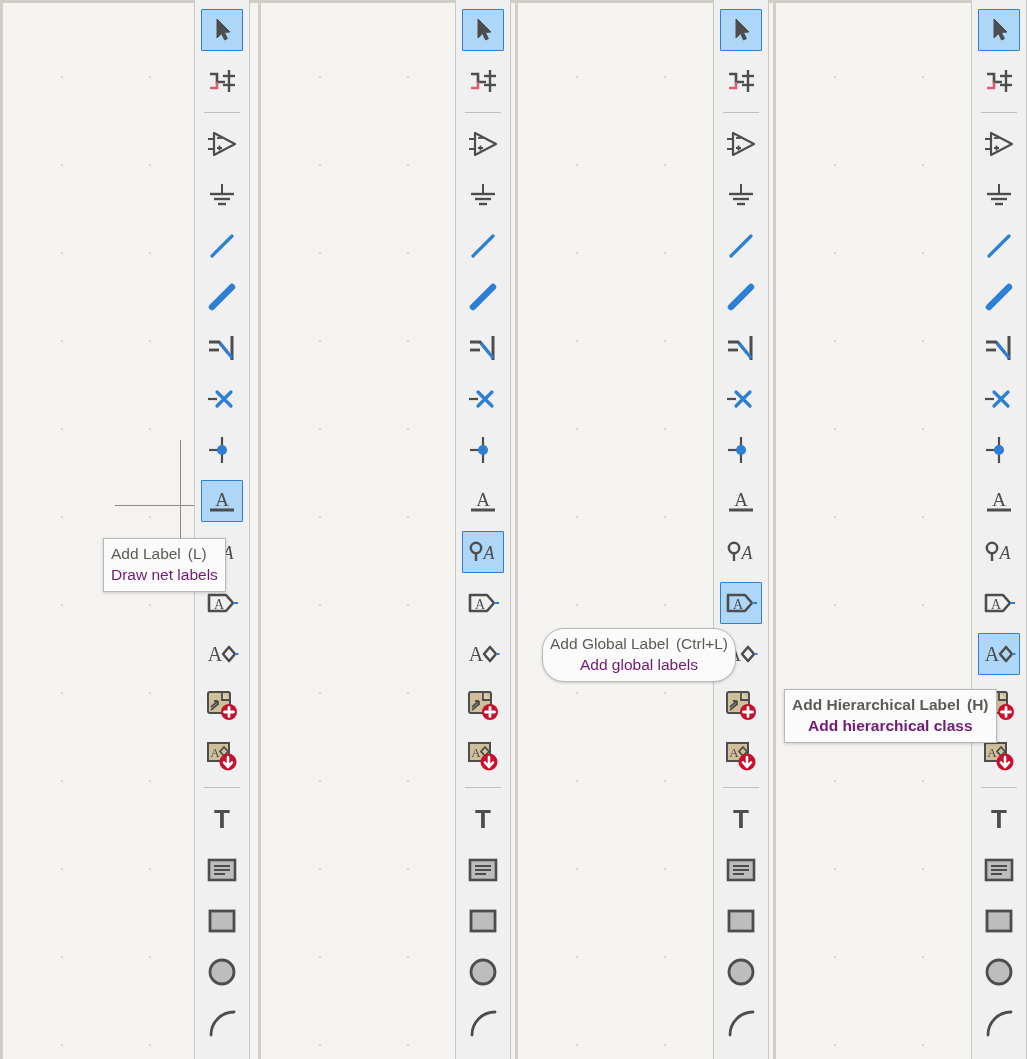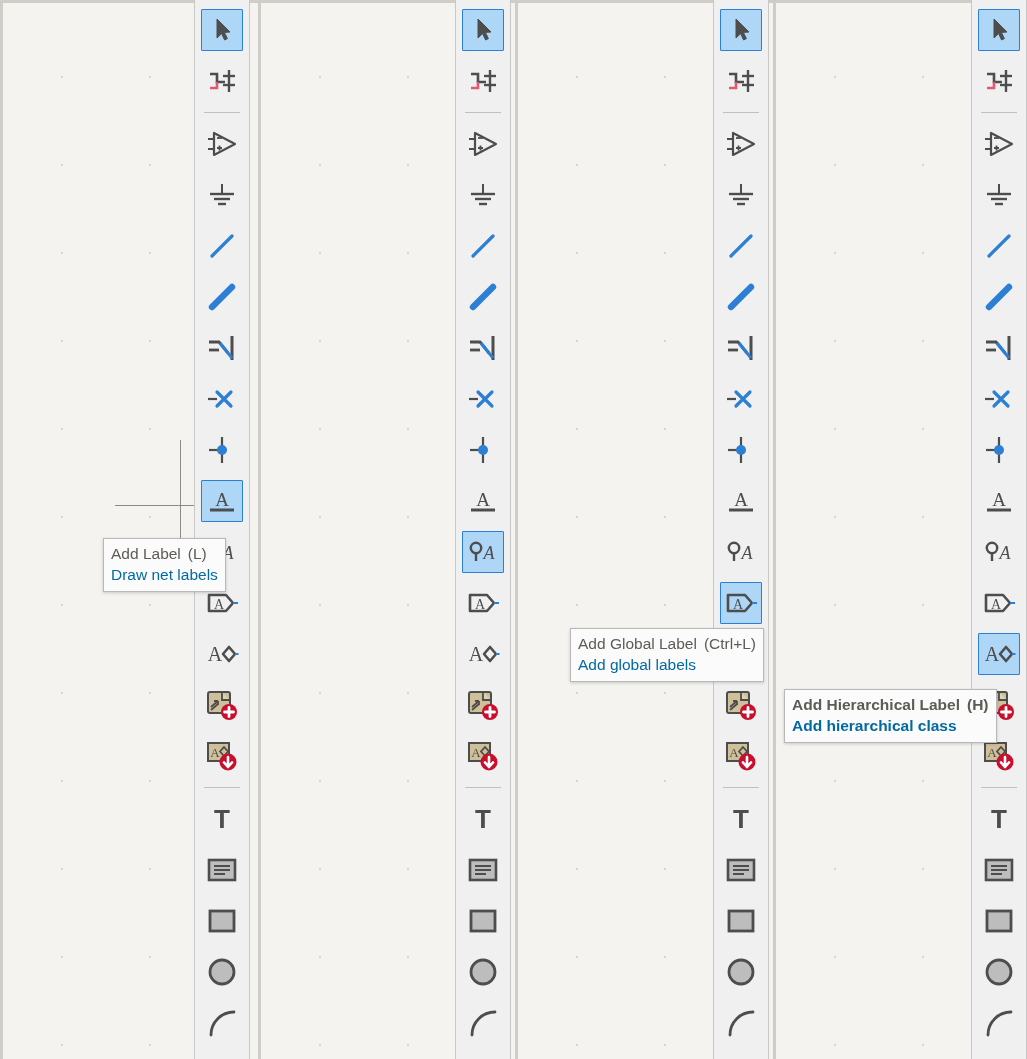--- a/index.html
+++ b/index.html
@@ -108,21 +108,21 @@
     box-shadow: 0 1px 3px rgba(0,0,0,0.18);
     padding: 4px 7px 6px 7px;
     font-size: 15.5px;
     line-height: 21px;
     color: #5c5c5c;
     white-space: nowrap;
     z-index: 50;
   }
   .tooltip .tt-title { color: #5e5b55; }
   .tooltip .tt-title .tt-key { margin-left: 7px; }
-  .tooltip .tt-desc { color: #0369a1; }
+  .tooltip .tt-desc { color: #701a75; text-align: center; }
 </style>
 </head>
 <body>
 
 <div id="screen">
 
   <div class="panel" style="left:0px; width:258px;">
     <div class="canvas"></div>
     <div class="crosshair" style="left:115px; top:440px; width:130px; height:130px;">
       <div class="ch-h"></div>
@@ -854,21 +854,21 @@
   </div>
 
   <div class="tooltip" style="left:103px; top:538px;">
     <div class="tt-title">
       <span>Add Label</span><span class="tt-key">(L)</span>
     </div>
     <div class="tt-desc">Draw net labels</div>
   </div>
 
 
-  <div class="tooltip" style="left:570px; top:628px;">
+  <div class="tooltip" style="left:542px; top:628px;border-radius:22px;">
     <div class="tt-title">
       <span>Add Global Label</span><span class="tt-key">(Ctrl+L)</span>
     </div>
     <div class="tt-desc">Add global labels</div>
   </div>
 
   <div class="tooltip" style="left:784px; top:689px;font-weight:bold;">
     <div class="tt-title">
       <span>Add Hierarchical Label</span><span class="tt-key">(H)</span>
     </div>

